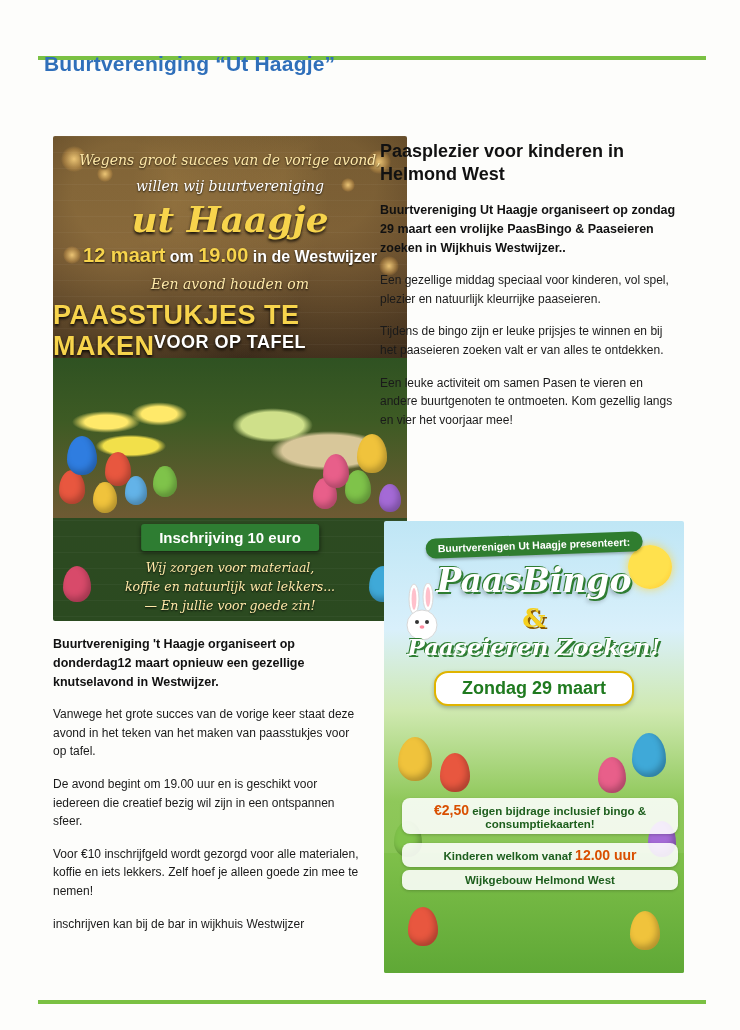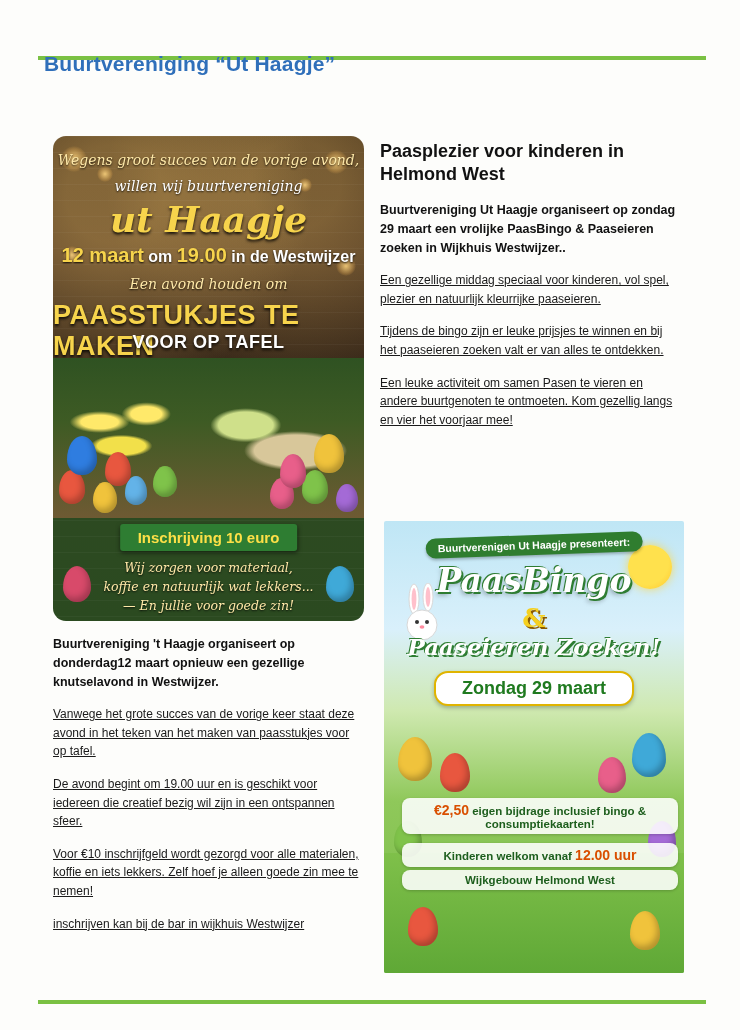--- a/index.html
+++ b/index.html
@@ -42,25 +42,25 @@
   }
 
   
   .left-col {
     position: absolute;
     left: 53px;
     top: 136px;
     width: 311px;
   }
   .poster1 {
-    width: 311px;
+    width: 354px;
     height: 485px;
     position: relative;
     overflow: hidden;
-    border-radius: 13px;
+    border-radius: 2px;
     background:
       radial-gradient(circle at 20% 12%, rgba(255,206,110,.35) 0 10%, rgba(0,0,0,0) 40%),
       radial-gradient(circle at 78% 10%, rgba(255,206,110,.30) 0 9%, rgba(0,0,0,0) 38%),
       linear-gradient(180deg, #3c2a18 0%, #4a3420 24%, #3a2a1a 46%, #2e4a22 60%, #2b4a20 100%);
   }
   .wood-lines {
     position: absolute; inset: 0;
     background: repeating-linear-gradient(
       180deg,
       rgba(255,255,255,0.035) 0px,
@@ -171,21 +171,21 @@
     position: absolute;
     border-radius: 50% 50% 48% 48% / 60% 60% 40% 40%;
     box-shadow: inset -3px -4px 6px rgba(0,0,0,.25);
   }
   .p1-inschrijving {
     position: absolute;
     top: 388px;
     left: 50%;
     transform: translateX(-50%);
     background: #2e7d32;
-    color: #fde047;
+    color: #ffffff;
     font-weight: bold;
     font-size: 15px;
     padding: 5px 18px;
     border-radius: 3px;
     white-space: nowrap;
     box-shadow: 0 2px 4px rgba(0,0,0,.5);
   }
   .p1-foot {
     position: absolute;
     top: 423px;
@@ -204,21 +204,20 @@
     font-size: 12.5px;
     font-weight: bold;
     line-height: 1.5;
     color: #111;
   }
   .para {
     margin-top: 14px;
     font-size: 12px;
     line-height: 1.55;
     color: #1a1a1a;
-    text-decoration: underline;
   }
 
   
   .right-col {
     position: absolute;
     left: 380px;
     top: 140px;
     width: 300px;
   }
   .art-title {
@@ -307,21 +306,21 @@
     background: rgba(255,255,255,.88);
     border-radius: 8px;
     padding: 4px 6px;
     font-size: 11.5px;
     font-weight: bold;
     color: #1d5e1d;
     box-shadow: 0 1px 3px rgba(0,0,0,.2);
   }
   .p2-i1 { top: 277px; }
   .p2-i2 { top: 322px; }
-  .p2-i3 { top: 349px; }
+  .p2-i3 { top: 349px; border-radius: 7px; }
   .p2-i1 .price { color: #d94f00; font-size: 14px; }
   .p2-i2 .hour { color: #d94f00; font-size: 14px; }
   .bunny {
     position: absolute;
     left: 16px; top: 62px;
     width: 46px; height: 62px;
   }
   .sun {
     position: absolute;
     right: 12px; top: 24px;

